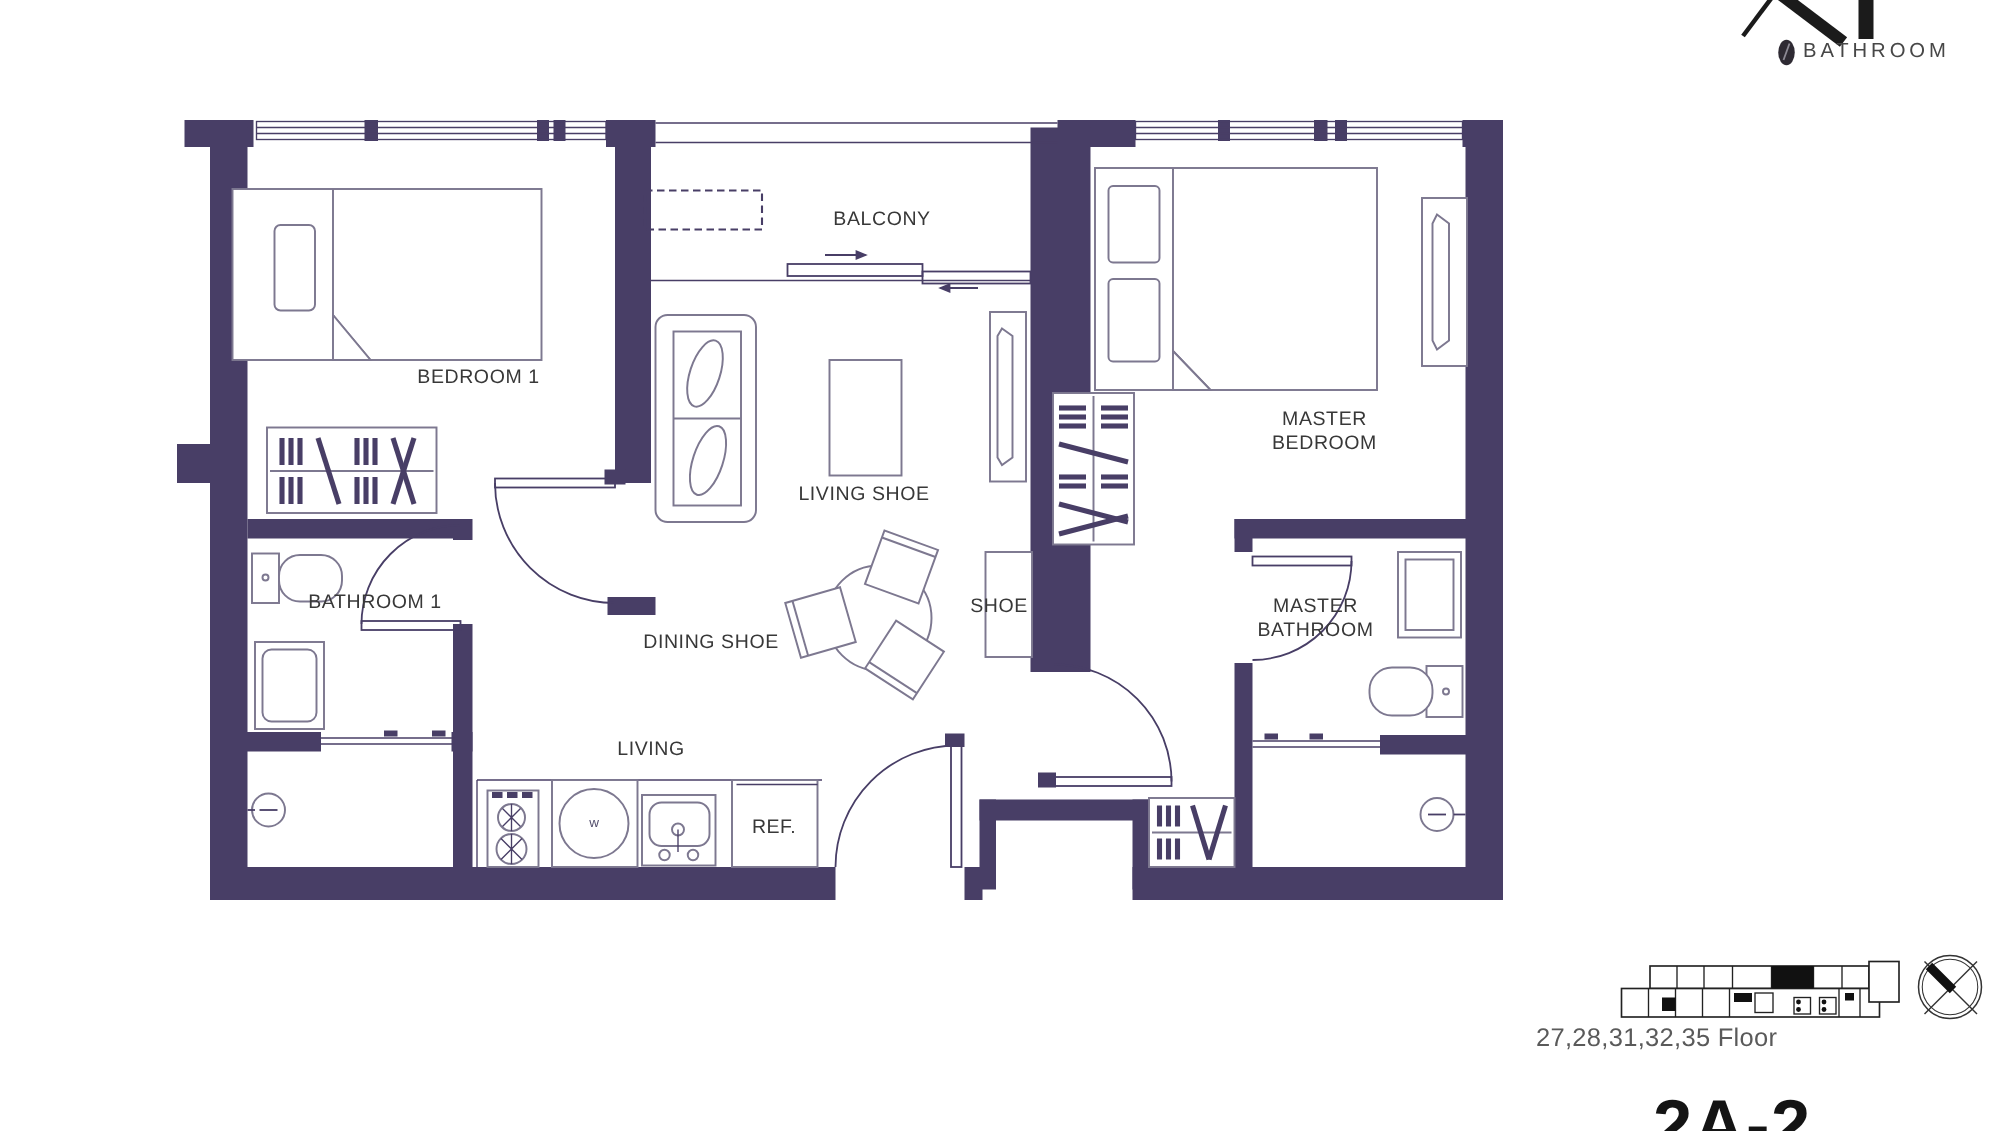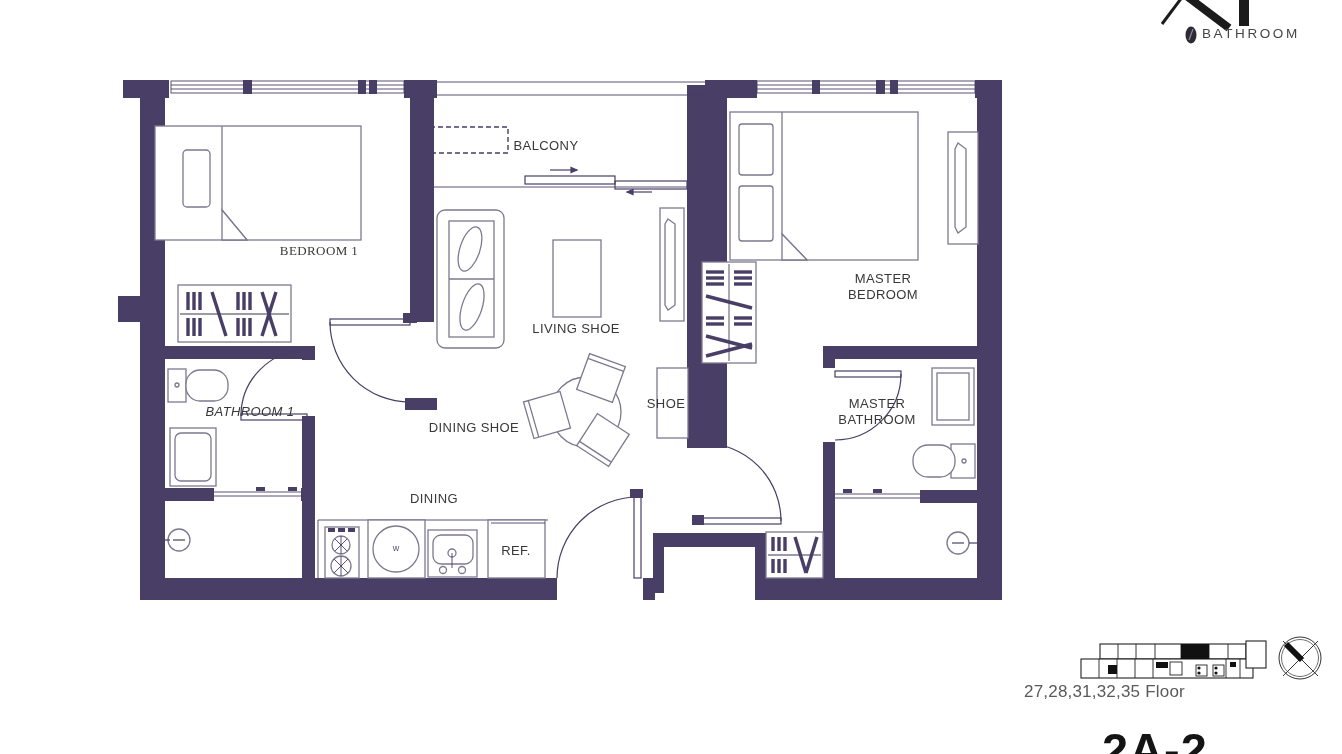--- a/index.html
+++ b/index.html
@@ -353,31 +353,31 @@
       <line class="lg" x1="1186" y1="-8" x2="1162" y2="24" stroke-width="3"></line>
       <line class="lg" x1="1176" y1="-12" x2="1229" y2="28" stroke-width="8"></line>
       <rect x="1239" y="-8" width="10" height="34" fill="#1b1b1b"></rect>
       <g>
         <ellipse cx="1191" cy="35" rx="5.5" ry="8.5" fill="#2e2a33"></ellipse>
         <line x1="1189" y1="40" x2="1193" y2="29" stroke="#8d8a95" stroke-width="1.2"></line>
       </g>
     </g>
   </svg>
 
-  <div class="lbl" style="left:319px;top:243px;font-family:Liberation Serif, serif;">BEDROOM 1</div>
-  <div class="lbl" style="left:546px;top:138px;text-align:right;">BALCONY</div>
+  <div class="lbl" style="left:319px;top:243px;">BEDROOM 1</div>
+  <div class="lbl" style="left:588px;top:138px;text-align:right;">BALCONY</div>
   <div class="lbl" style="left:883px;top:271px;">MASTER
 BEDROOM</div>
   <div class="lbl" style="left:576px;top:321px;">LIVING SHOE</div>
   <div class="lbl" style="left:474px;top:420px;">DINING SHOE</div>
   <div class="lbl" style="left:666px;top:396px;">SHOE</div>
-  <div class="lbl" style="left:250px;top:404px;font-style:italic;">BATHROOM 1</div>
+  <div class="lbl" style="left:250px;top:393px;">BATHROOM 1</div>
   <div class="lbl" style="left:877px;top:396px;">MASTER
 BATHROOM</div>
-  <div class="lbl" style="left:434px;top:491px;">DINING</div>
+  <div class="lbl" style="left:434px;top:491px;">LIVING</div>
 
   <div class="lbl-small" style="left:516px;top:543px;text-align:right;">REF.</div>
   <div id="washer-w">w</div>
 
   <div id="floors-note">27,28,31,32,35 Floor</div>
   <div id="unit-name">2A-2</div>
   <div id="brand-text">BATHROOM</div>
 
 </div>
 

